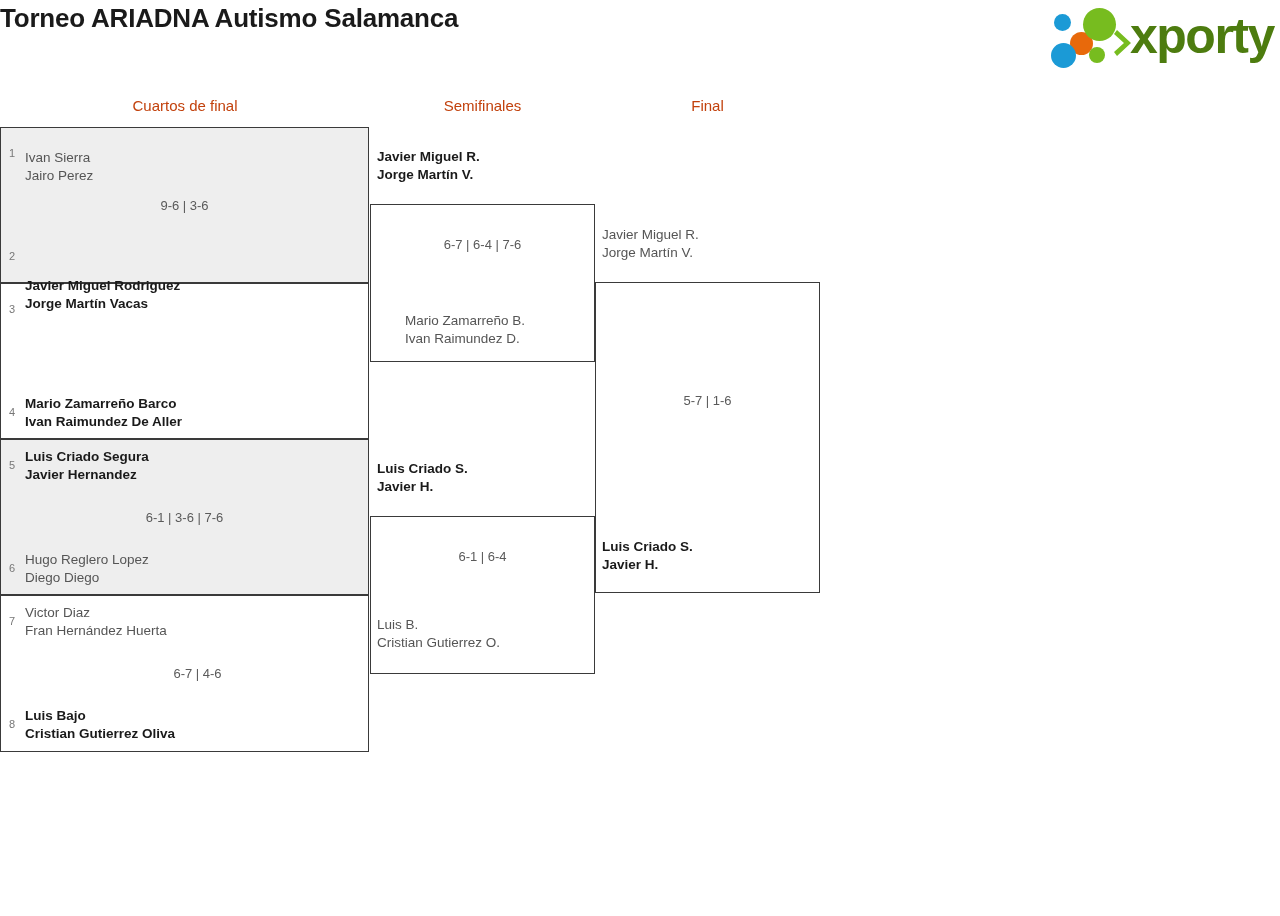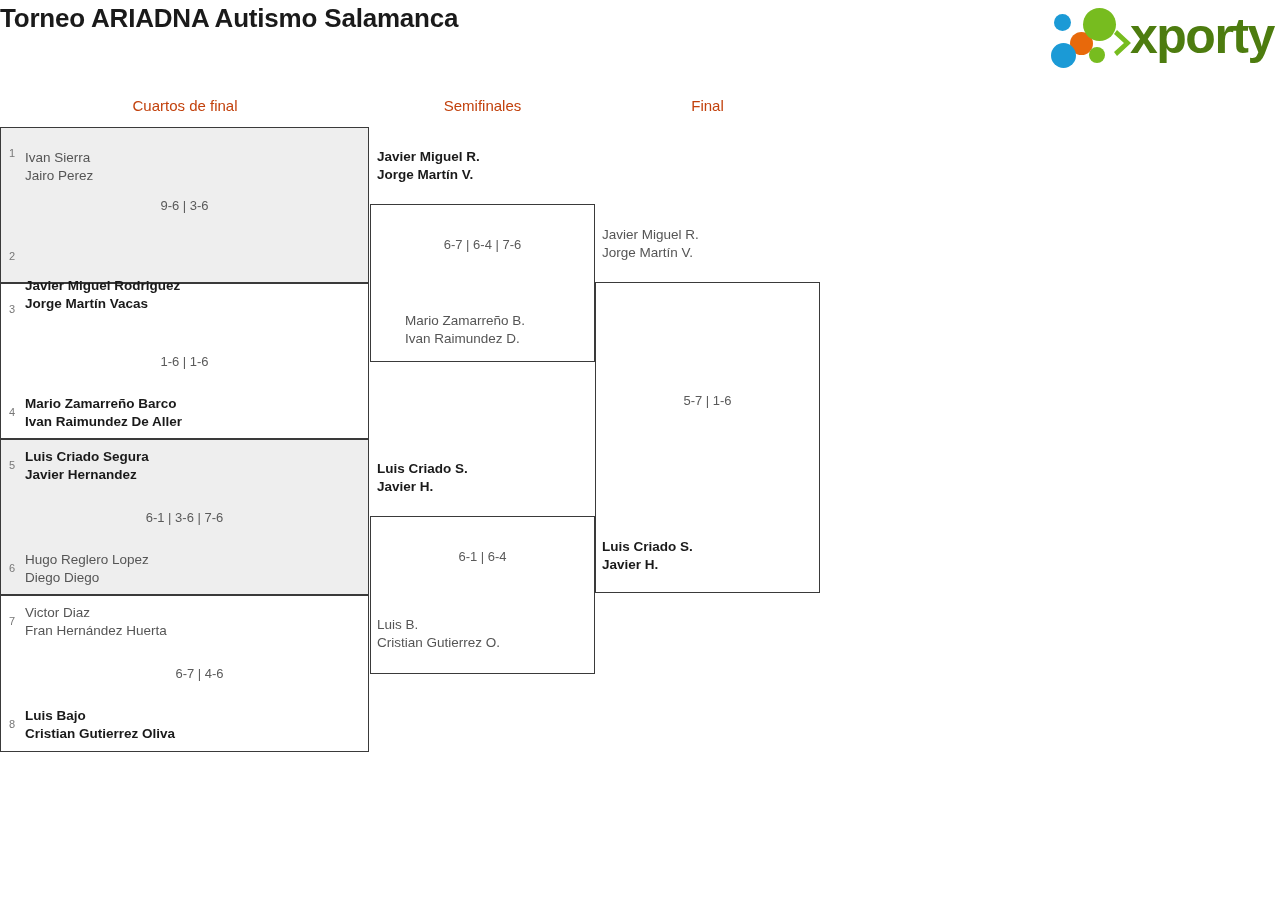--- a/index.html
+++ b/index.html
@@ -174,21 +174,20 @@
     <span class="nm">Jairo Perez</span>
   </div>
   <div class="score" style="left:0px; top:198px; width:369px;">9-6 | 3-6</div>
   <div class="seed" style="left:4px; top:250px;">2</div>
   <div class="team winner" style="left:25px; top:239px;margin-top:38px;">
     <span class="nm">Javier Miguel Rodriguez</span>
     <span class="nm">Jorge Martín Vacas</span>
   </div>
 
   <div class="seed" style="left:4px; top:303px;">3</div>
-  <div class="score" style="left:0px; top:354px; width:369px;">1-6 | 1-6</div>
   <div class="seed" style="left:4px; top:406px;">4</div>
   <div class="team winner" style="left:25px; top:395px;">
     <span class="nm">Mario Zamarreño Barco</span>
     <span class="nm">Ivan Raimundez De Aller</span>
   </div>
 
   <div class="seed" style="left:4px; top:459px;">5</div>
   <div class="team winner" style="left:25px; top:448px;">
     <span class="nm">Luis Criado Segura</span>
     <span class="nm">Javier Hernandez</span>
@@ -198,21 +197,21 @@
   <div class="team loser" style="left:25px; top:551px;">
     <span class="nm">Hugo Reglero Lopez</span>
     <span class="nm">Diego Diego</span>
   </div>
 
   <div class="seed" style="left:4px; top:615px;">7</div>
   <div class="team loser" style="left:25px; top:604px;">
     <span class="nm">Victor Diaz</span>
     <span class="nm">Fran Hernández Huerta</span>
   </div>
-  <div class="score" style="left:15px; top:666px; width:369px;">6-7 | 4-6</div>
+  <div class="score" style="left:1px; top:666px; width:369px;padding-left:12px;">6-7 | 4-6</div>
   <div class="seed" style="left:4px; top:718px;">8</div>
   <div class="team winner" style="left:25px; top:707px;">
     <span class="nm">Luis Bajo</span>
     <span class="nm">Cristian Gutierrez Oliva</span>
   </div>
 
   <div class="rnd-box" style="left:370px; top:204px; width:225px; height:158px;"></div>
   <div class="rnd-box" style="left:370px; top:516px; width:225px; height:158px;"></div>
 
   <div class="team winner" style="left:377px; top:148px;">

